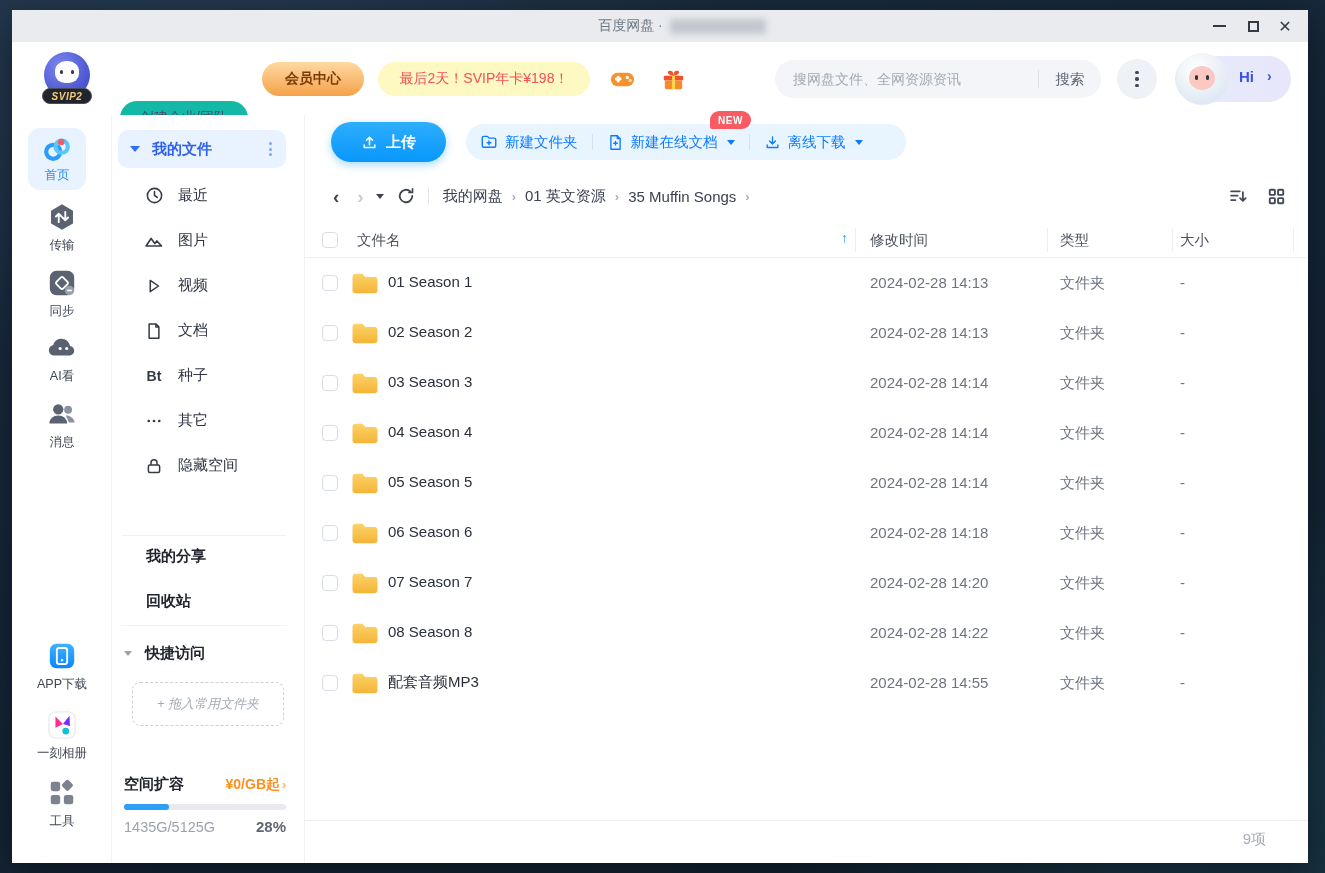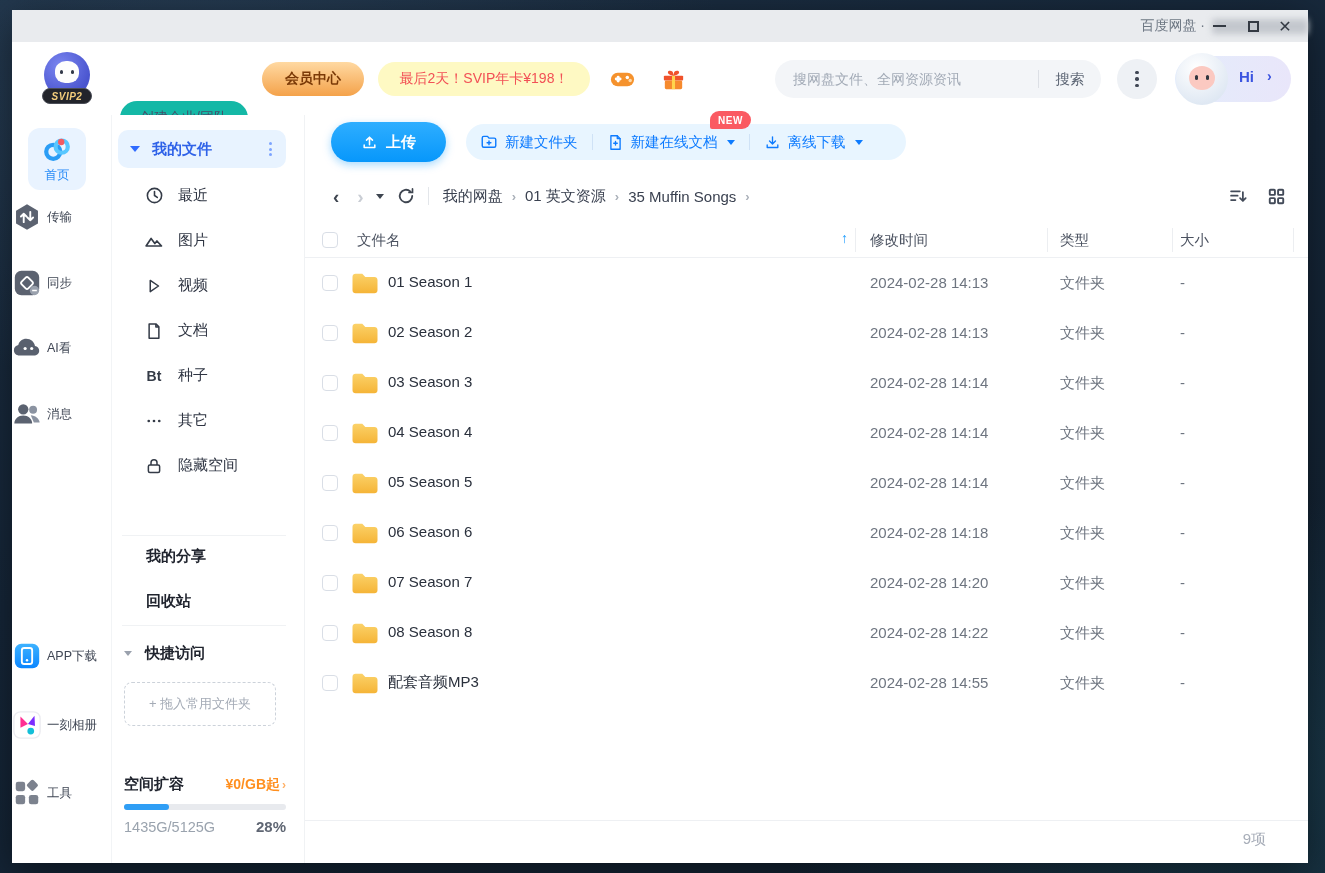--- a/index.html
+++ b/index.html
@@ -11,21 +11,21 @@
       radial-gradient(700px 500px at 90% 90%, rgba(40,110,130,.35), transparent 60%),
       linear-gradient(160deg,#1d3044 0%, #16273a 45%, #132231 100%);
     position:relative;
   }
   .window { position:absolute; left:12px; top:10px; width:1296px; height:853px;
     background:#fff; box-shadow:0 10px 40px rgba(0,0,0,.5); }
 
   
   .titlebar { position:absolute; left:0; top:0; right:0; height:32px; background:#e9ebee; }
   .titlebar-title { position:absolute; left:0; right:0; top:0; height:32px;
-    display:flex; align-items:center; justify-content:flex-end; gap:7px;
+    display:flex; align-items:center; justify-content:center; gap:7px;
     color:#6e7884; font-size:14px;margin-left:44px; }
   .blur-block { width:96px; height:15px; background:#c3c7cd; border-radius:2px; filter:blur(3px); }
   .win-btn { position:absolute; top:0; width:34px; height:32px; display:flex;
     align-items:center; justify-content:center; color:#343a43; cursor:default; }
   .wb-min { right:72px; } .wb-max { right:38px; } .wb-close { right:6px; font-size:16px; }
   .wb-min i { display:block; width:13px; height:0; border-top:2px solid #343a43; }
   .wb-max i { display:block; width:11px; height:11px; border:2px solid #343a43; }
 
   
   .appheader { position:absolute; left:0; top:32px; right:0; height:73px; background:#fff; }
@@ -66,21 +66,21 @@
     background:#fbc9c1; }
   .avatar-face:before, .avatar-face:after { content:""; position:absolute; top:9px; width:3px; height:5px;
     background:#30363f; border-radius:2px; }
   .avatar-face:before{ left:6px; } .avatar-face:after{ right:6px; }
   .user-greet { position:absolute; left:64px; top:12px; font-size:15px; font-weight:bold; color:#3b54e0; }
   .user-arrow { position:absolute; left:92px; top:12px; font-size:14px; font-weight:bold; color:#3b54e0; }
 
   
   .rail { position:absolute; left:0; top:105px; width:100px; bottom:0; background:#fff;
     border-right:1px solid #f2f4f6; }
-  .rail-item { position:absolute; left:0; width:100px; display:flex; 
+  .rail-item { position:absolute; left:0; width:100px; display:flex; flex-direction:column;
     align-items:center; gap:5px; cursor:pointer; }
   .rail-item .lbl { font-size:12.5px; color:#3f4654; }
   .rail-home { left:16px; width:58px; height:62px; top:13px; background:#e9f3ff; border-radius:12px;
     justify-content:center; position:absolute; display:flex; flex-direction:column; align-items:center; gap:3px; }
   .rail-home .lbl { color:#2a8cf7; font-size:12.5px; }
   .ri-dark { width:30px; height:30px; }
 
   
   .nav { position:absolute; left:100px; top:105px; width:193px; bottom:0; background:#fff;
     border-right:1px solid #f0f2f4; }
@@ -95,23 +95,23 @@
   .nav-item { height:45px; display:flex; align-items:center; cursor:pointer; }
   .nav-item .nicon { width:20px; height:20px; margin-left:32px; display:flex; align-items:center;
     justify-content:center; color:#343b47; font-weight:bold; }
   .nav-item .lbl { margin-left:14px; font-size:15px; color:#2e3442; }
   .nav-divider { position:absolute; left:10px; right:18px; height:1px; background:#f0f2f4; }
   .nav-link { position:absolute; left:34px; font-size:15px; font-weight:bold; color:#20242e; cursor:pointer; }
   .quick { position:absolute; left:12px; top:630px; display:flex; align-items:center; cursor:pointer; }
   .quick .caret { width:0; height:0; border-left:4.5px solid transparent; border-right:4.5px solid transparent;
     border-top:5.5px solid #9aa1ad; }
   .quick .lbl { margin-left:13px; font-size:15px; font-weight:bold; color:#20242e; }
-  .dropzone { position:absolute; left:12px; top:567px; width:152px; height:44px; border:1.5px dashed #ccd2da;
+  .dropzone { position:absolute; left:20px; top:567px; width:152px; height:44px; border:1.5px dashed #ccd2da;
     border-radius:8px; display:flex; align-items:center; justify-content:center; color:#a4abb6;
-    font-size:13px; cursor:pointer; }
+    font-size:13px; cursor:pointer;font-style:italic; }
   .quick { top:529px; }
   .storage { position:absolute; left:12px; top:660px; width:162px; }
   .storage-row1 { display:flex; align-items:center; }
   .storage-title { font-size:15px; font-weight:bold; color:#20242e; }
   .storage-promo { margin-left:auto; font-size:14px; font-weight:bold; color:#ff8f1f; cursor:pointer; }
   .storage-arrow { font-size:12px; color:#ffb066; font-weight:bold; margin-left:2px; cursor:pointer; }
   .progress-track { margin-top:10px; width:162px; height:6px; border-radius:3px; background:#e8eaee; }
   .progress-fill { height:6px; border-radius:3px; background:#2f9ef5; }
   .storage-row2 { margin-top:8px; display:flex; align-items:center; }
   .storage-usage { font-size:14.5px; color:#9aa3ae; }

